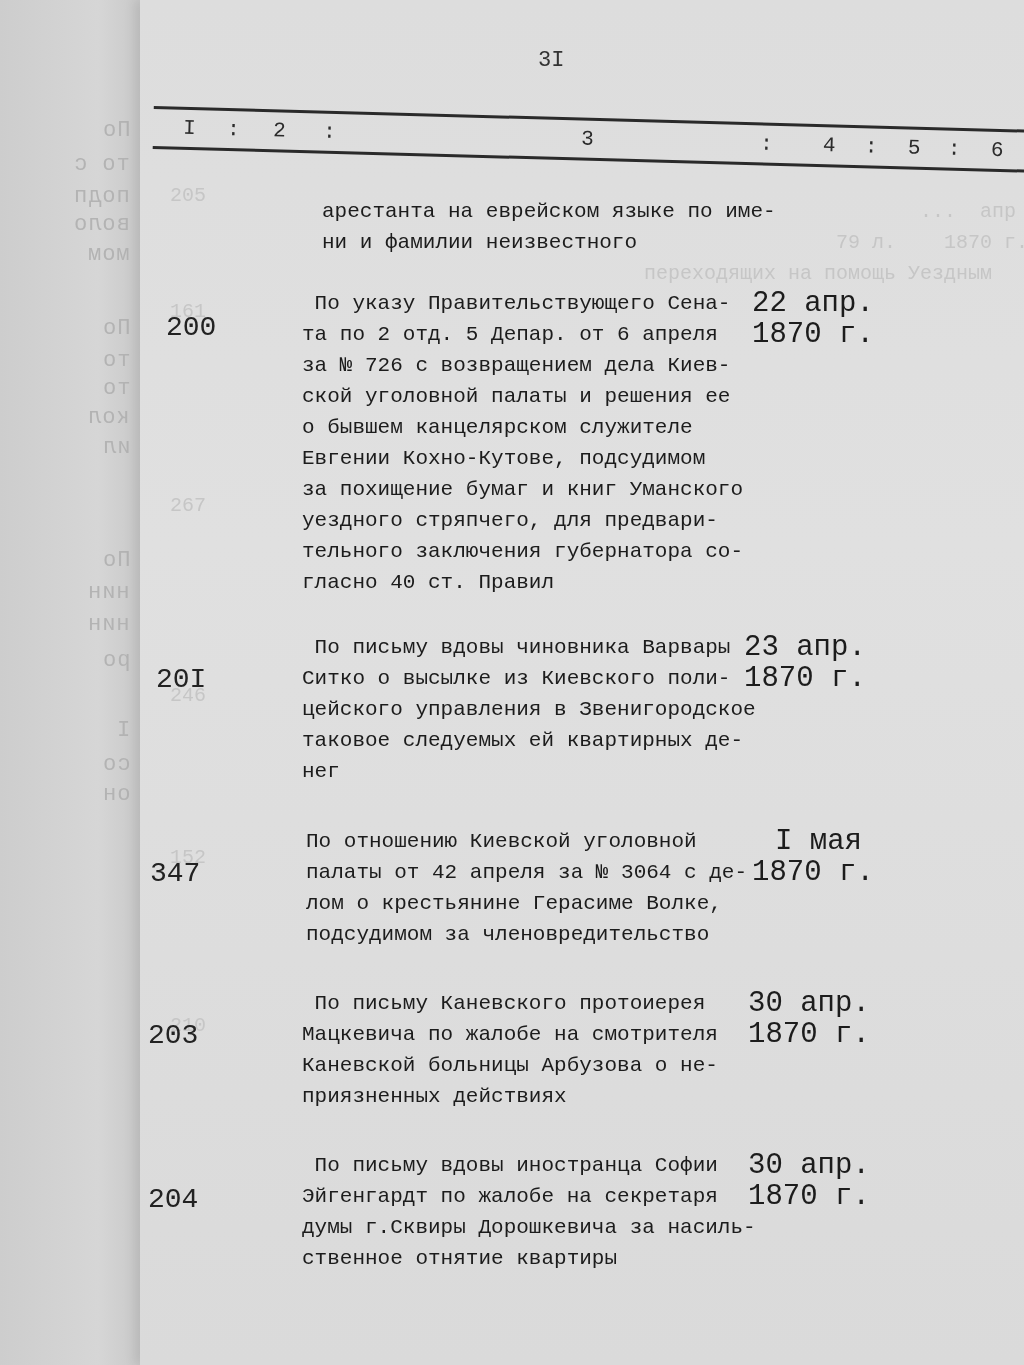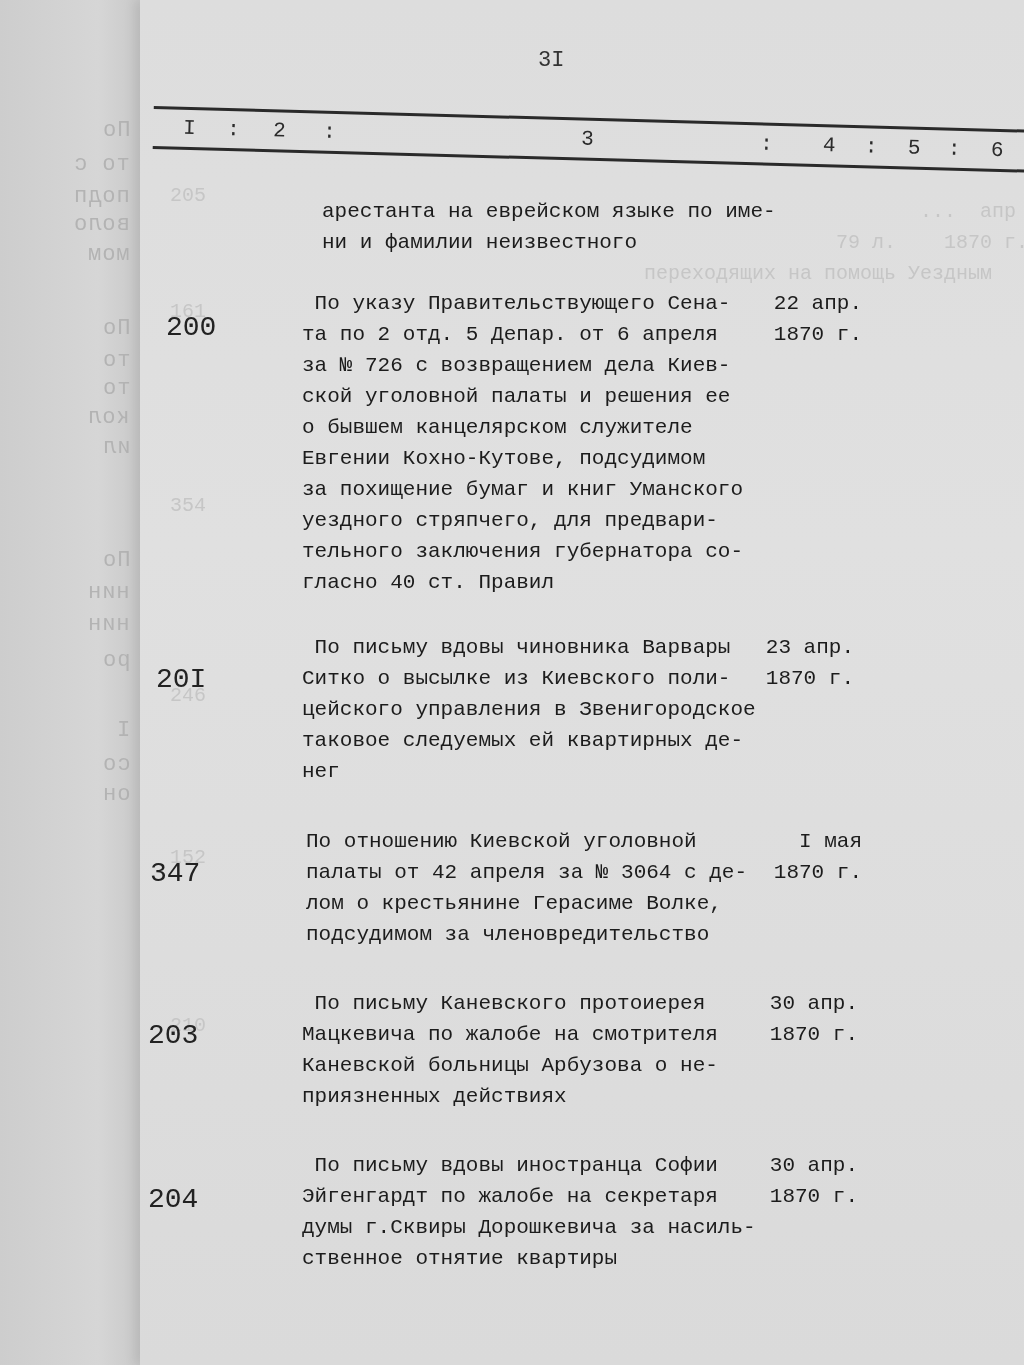--- a/index.html
+++ b/index.html
@@ -38,21 +38,21 @@
     position: absolute; top: 16px; font-size: 21px; color: #2b2b2b;
   }
   .entry-num {
     position: absolute; left: 14px; font-size: 28px; color: #222; margin-top: 36px;
   }
   .entry-text {
     position: absolute; left: 160px; width: 470px; font-size: 21px;
     line-height: 31px; color: #1c1c1c; white-space: pre;
   }
   .entry-date {
-    position: absolute; left: 618px; width: 110px; font-size: 21px;
+    position: absolute; left: 618px; width: 110px; font-size: 29px;
     line-height: 31px; color: #1c1c1c; white-space: pre; text-align: right;
   }
   .bleed {
     position: absolute; color: #c6c6c6; font-size: 20px; white-space: pre;
     line-height: 31px;
   }
 </style>
 </head>
 <body>
 
@@ -76,21 +76,21 @@
   <div class="ghost" style="top:782px">он</div>
 </div>
 
 <div class="page">
 
   <div class="bleed" style="left:480px; top:196px">                         ...  апр
                   79 л.    1870 г.
   переходящих на помощь Уездным</div>
   <div class="bleed" style="left:30px; top:180px">205</div>
   <div class="bleed" style="left:30px; top:296px">161</div>
-  <div class="bleed" style="left:30px; top:490px">354</div>
+  <div class="bleed" style="left:30px; top:490px">267</div>
   <div class="bleed" style="left:30px; top:680px">246</div>
   <div class="bleed" style="left:30px; top:842px">152</div>
   <div class="bleed" style="left:30px; top:1010px">210</div>
 
   <div class="page-number">3I</div>
 
   <div class="header-band">
     <div class="rule top"></div>
     <span class="col-head" style="left:30px">I</span>
     <span class="col-head" style="left:74px">:</span>

